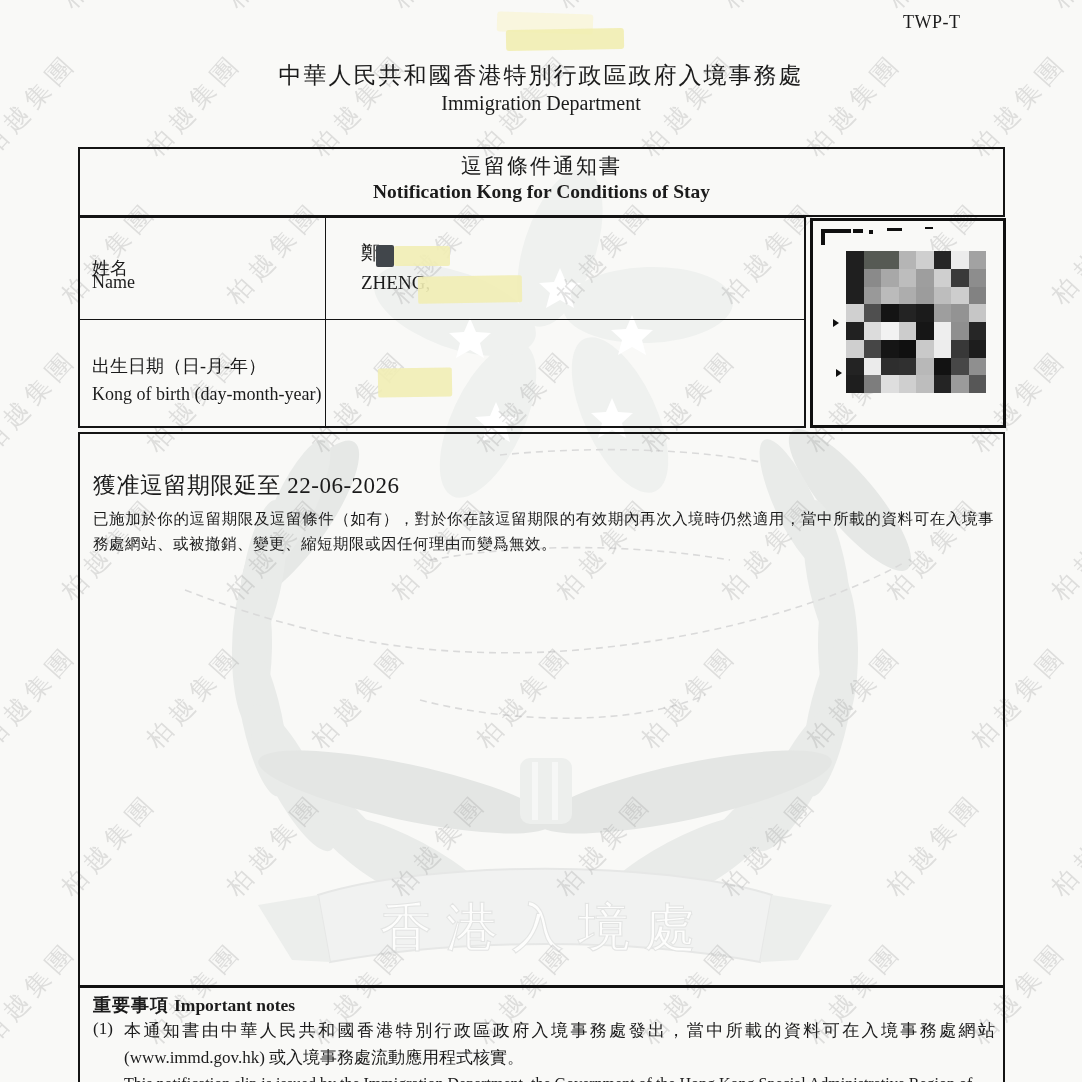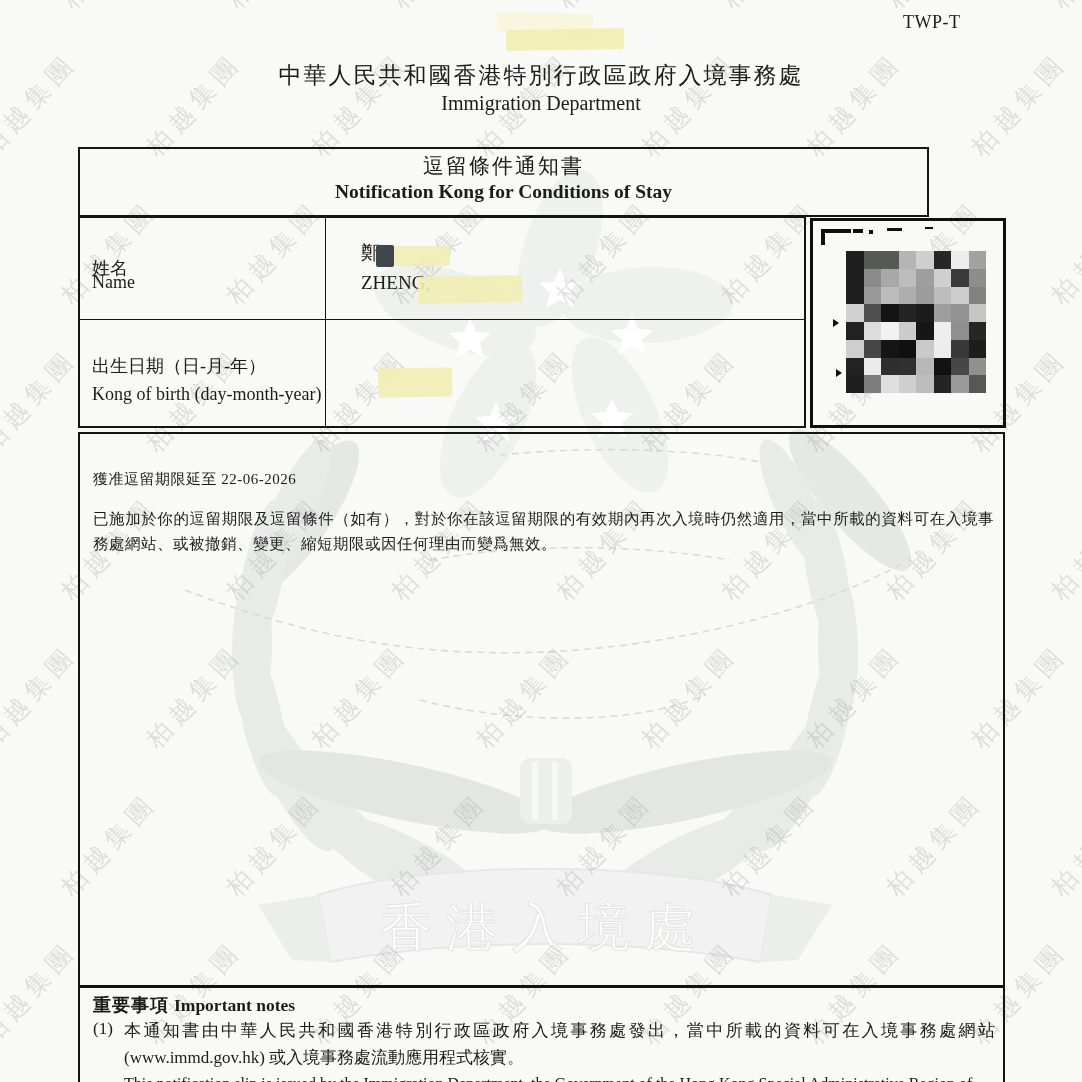--- a/index.html
+++ b/index.html
@@ -25,21 +25,21 @@
   .ref-partial{display:inline-block;width:8px;overflow:hidden;vertical-align:top;color:#3d3d3d;}
   .hdr-code{position:absolute;left:903px;top:12px;font-size:18px;letter-spacing:.5px;}
   .blob{position:absolute;border-radius:3px;z-index:3;}
   .blob.b1{left:497px;top:13px;width:96px;height:20px;background:#f8f5da;opacity:.9;transform:rotate(2deg);}
   .blob.b2{left:506px;top:29px;width:118px;height:21px;background:#f1edae;opacity:.85;transform:rotate(-1deg);}
   .t-center{position:absolute;left:0;width:100%;text-align:center;white-space:nowrap;}
   .dept-zh{top:60px;font-size:23px;letter-spacing:2px;}
   .dept-en{top:92px;font-size:20px;}
   .gov-en{top:118px;font-size:20.5px;}
   .title-box{
-    position:absolute;left:78px;top:147px;width:851px;height:70px;
+    position:absolute;left:78px;top:147px;width:927px;height:70px;
     border:2px solid #141414;box-sizing:border-box;text-align:center;
   }
   .title-box .zh{margin-top:3px;font-size:21px;letter-spacing:2px;}
   .title-box .en{font-size:19.5px;font-weight:bold;margin-top:1px;}
   .info-table{
     position:absolute;left:78px;top:216px;width:728px;height:212px;
     border:2px solid #141414;box-sizing:border-box;
   }
   .row1{position:absolute;left:0;top:0;right:0;height:101px;border-bottom:1.5px solid #141414;}
   .row2{position:absolute;left:0;top:102px;right:0;bottom:0;}
@@ -65,21 +65,21 @@
   .tri{position:absolute;width:0;height:0;border-top:4px solid transparent;border-bottom:4px solid transparent;border-left:6px solid #101010;}
   .tri.a1{left:20px;top:98px;}
   .tri.a2{left:23px;top:148px;}
   .tri.a3{left:158px;top:62px;transform:rotate(180deg);}
   .tri.a4{left:156px;top:140px;transform:rotate(215deg);}
   .main-box{
     position:absolute;left:78px;top:432px;width:927px;height:650px;
     border:2px solid #141414;border-bottom:none;box-sizing:border-box;
   }
   .scheme{position:absolute;left:13px;top:9px;font-size:19px;letter-spacing:.5px;white-space:nowrap;}
-  .period{position:absolute;left:13px;top:36px;font-size:15px;letter-spacing:.5px;white-space:nowrap;}
+  .period{position:absolute;left:13px;top:36px;font-size:23px;letter-spacing:.5px;white-space:nowrap;}
   .conditions{
     position:absolute;left:13px;top:72px;width:901px;
     font-size:15.5px;line-height:1.62;text-align:justify;letter-spacing:.5px;
   }
   .notes-divider{position:absolute;left:-2px;right:-2px;top:551px;border-top:3px solid #111;}
   .notes-heading{position:absolute;left:13px;top:559px;white-space:nowrap;}
   .notes-heading .zh{font-size:18px;font-weight:bold;letter-spacing:1px;}
   .notes-heading .en{font-size:17.5px;font-weight:bold;margin-left:1px;}
   .note1{position:absolute;left:13px;top:584px;width:902px;display:flex;}
   .note1 .num{width:31px;flex:none;font-size:17px;padding-top:1px;}

